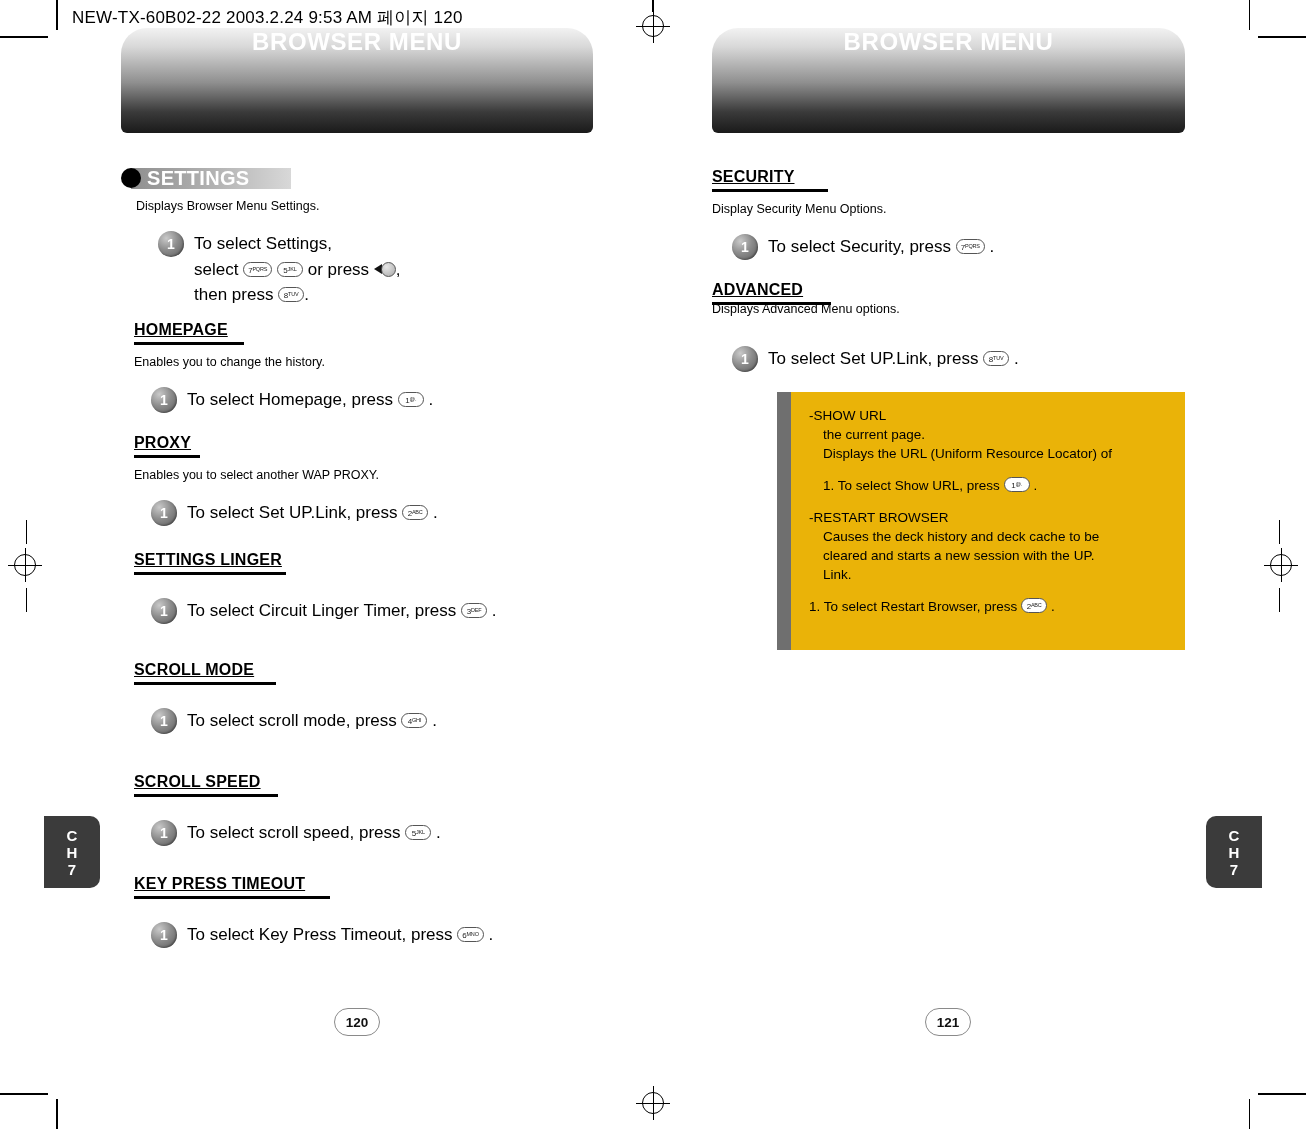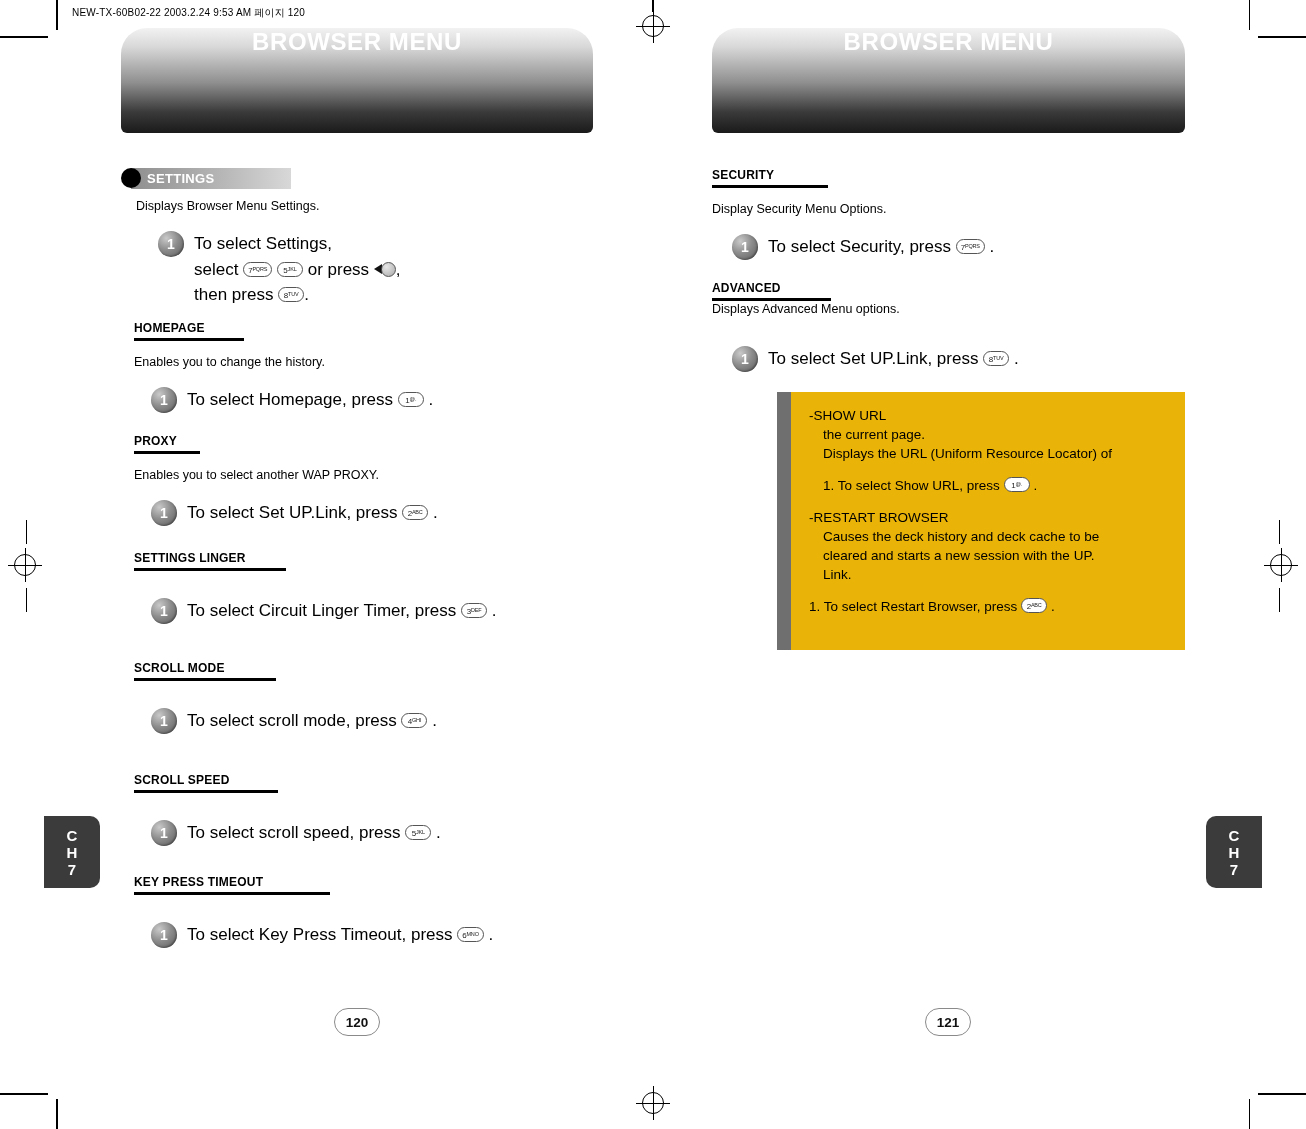--- a/index.html
+++ b/index.html
@@ -21,21 +21,21 @@
   }
   .reg-mark::before { left:50%; top:0; width:1px; height:100%; margin-left:-0.5px; }
   .reg-mark::after { top:50%; left:0; height:1px; width:100%; margin-top:-0.5px; }
   .reg-circle {
     position:absolute; border:1px solid #000; border-radius:50%;
     width:22px; height:22px; left:6px; top:6px;
   }
 
   .header-code {
     position:absolute; left:72px; top:6px;
-    font-size:10px; letter-spacing:0.2px; color:#000;
+    font-size:17px; letter-spacing:0.2px; color:#000;
     white-space:nowrap;
   }
 
   
   .page { position:absolute; top:0; }
   .page-left { left:0; width:653px; height:1129px; }
   .page-right { left:653px; width:653px; height:1129px; }
 
   .title-bar {
     position:absolute;
@@ -58,27 +58,28 @@
   .settings-pill .dot {
     width:20px; height:20px; border-radius:50%; background:#000;
     margin-right:-10px; z-index:2;
   }
   .settings-pill .bar {
     background: linear-gradient(to right,#8f8f8f 0%, #b5b5b5 55%, #d8d8d8 100%);
     height:21px; width:160px; display:flex; align-items:center;
     padding-left:16px;
   }
   .settings-pill .bar span {
-    font-size:13px; font-weight:bold; color:#fff; letter-spacing:0.3px;
+    font-size:20px; font-weight:bold; color:#fff; letter-spacing:0.3px;
   }
 
   .sec-head {
     position:absolute;
-    font-size:12px; font-weight:bold; letter-spacing:0.2px;
+    font-size:16px; font-weight:bold; letter-spacing:0.2px;
     padding-bottom:3px;
+    text-decoration:underline;
   }
   .sec-head .rule {
     display:block; height:3px; background:#000; margin-top:3px;
   }
 
   .sec-desc {
     position:absolute;
     font-size:12.5px; color:#000;
   }
 

